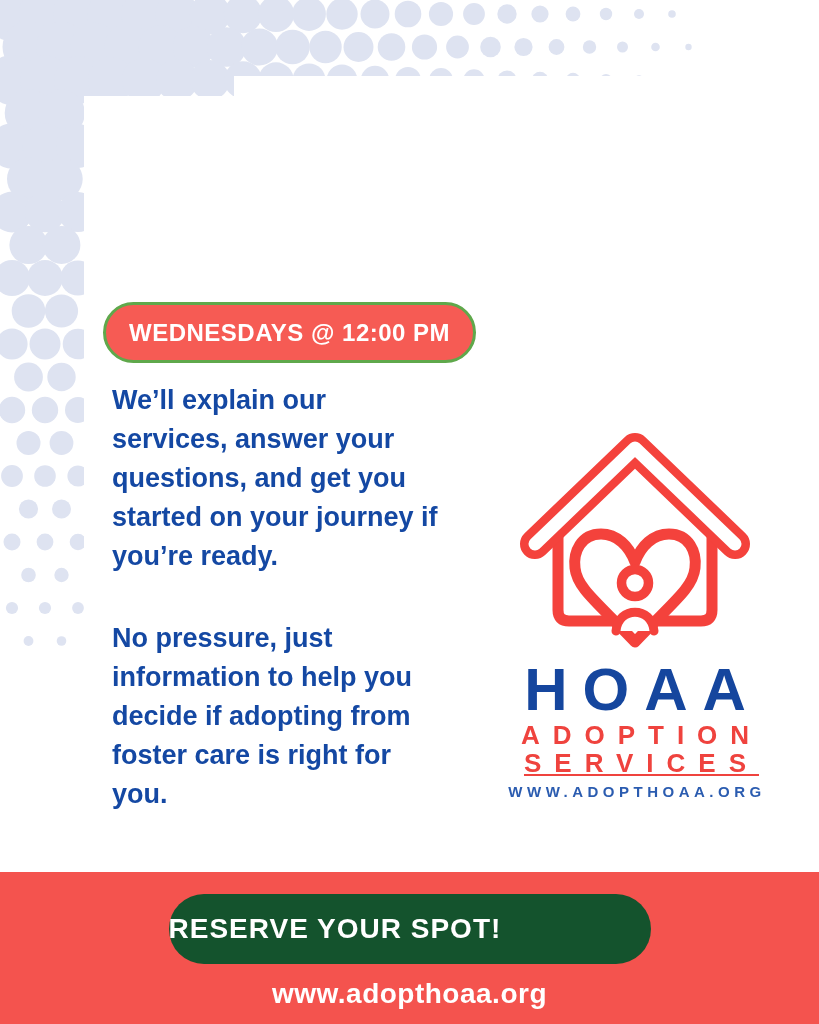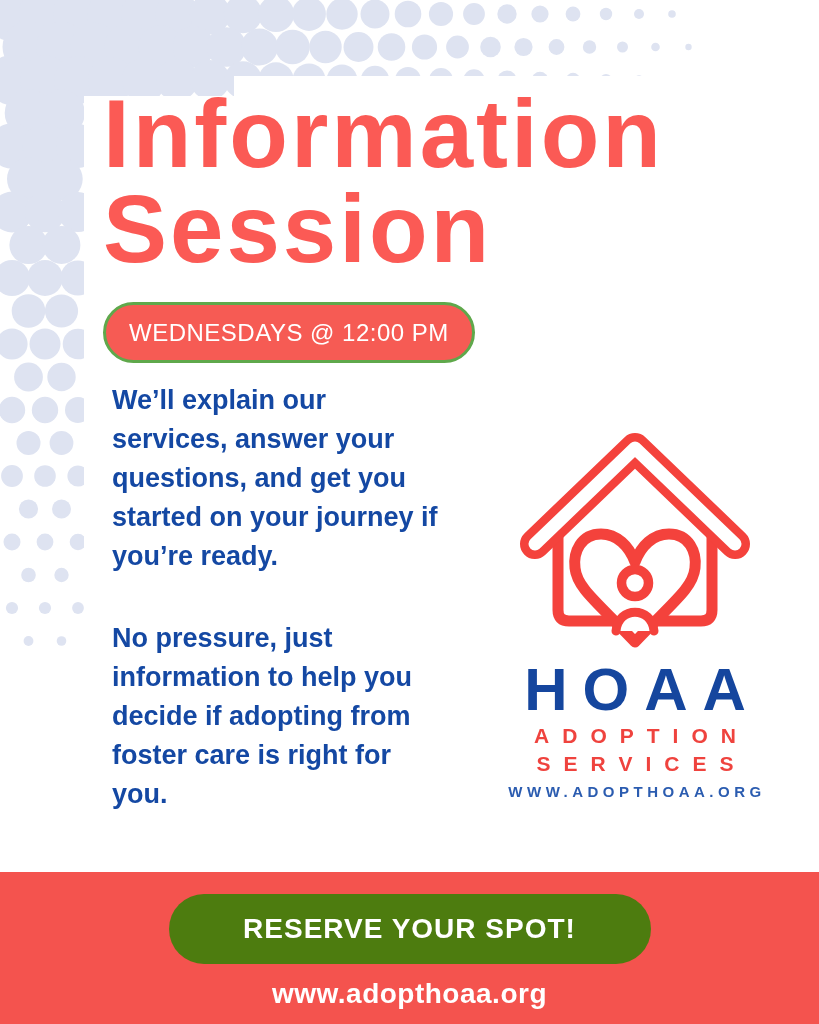--- a/index.html
+++ b/index.html
@@ -14,53 +14,53 @@
     position:absolute; left:103px; top:86px;
     font-size:96px; line-height:95px; font-weight:700;
     letter-spacing:3px; color:#fb5a55; white-space:pre-line;
   }
   .badge {
     position:absolute; left:103px; top:302px; height:61px;
     display:inline-flex; align-items:center; padding:0 23px;
     background:#f65b54; border:3px solid #5fa84b; border-radius:32px;
   }
   .badge-label {
-    color:#ffffff; font-weight:400; font-size:24px; letter-spacing:0.5px;
+    color:#ffffff; font-weight:700; font-size:24px; letter-spacing:0.5px;
     white-space:nowrap;
   }
   .para {
     position:absolute; left:112px; width:430px;
     font-size:27px; line-height:39px; font-weight:700;
     color:#1448a3; white-space:pre-line;
   }
   .para-1 { top:381px; }
   .para-2 { top:619px; }
   .logo { position:absolute; left:495px; top:430px; width:280px; text-align:center; }
   .logo-icon { display:block; margin:0 auto; }
   .logo-acronym {
     font-size:60px; line-height:54px; font-weight:700; color:#15469e;
     letter-spacing:15px; padding-left:15px; margin-top:9px; white-space:nowrap;
   }
   .logo-sub {
-    font-size:21px; line-height:21px; font-weight:700; color:#ef433e;
+    font-size:26px; line-height:21px; font-weight:700; color:#ef433e;
     letter-spacing:13px; padding-left:13px; margin-top:8px; white-space:nowrap;text-align:center;
   }
-  .logo-sub2 { margin-top:7px; }
+  .logo-sub2 { margin-top:7px;text-decoration:underline; }
   .logo-url {
     font-size:15px; line-height:15px; font-weight:700; color:#2b5cb0;
     letter-spacing:4.5px; padding-left:4px; margin-top:10px; white-space:nowrap;
   }
   .footer {
     position:absolute; left:0; top:872px; width:819px; height:152px;
     background:#f4534e;
   }
   .cta {
     position:absolute; left:50%; transform:translateX(-50%); top:22px;
     width:482px; height:70px; border:none; border-radius:35px;
-    background:#4d7c0f; display:flex; align-items:center; justify-content:center;
+    background:#14532d; display:flex; align-items:center; 
     cursor:pointer;
   }
   .cta-label { color:#ffffff; font-size:28px; font-weight:700; letter-spacing:1px; }
   .footer-site {
     position:absolute; left:0; top:106px; width:100%; text-align:center;
     color:#ffffff; font-size:28px; font-weight:700; letter-spacing:0.5px;
     cursor:pointer;
   }
 </style>
 </head>
@@ -178,22 +178,20 @@
         <circle cx="28.5" cy="575" r="7.3" fill="#dee3f1"></circle>
         <circle cx="61.5" cy="575" r="7.2" fill="#dee3f1"></circle>
         <circle cx="12" cy="608" r="6.1" fill="#dee3f1"></circle>
         <circle cx="45" cy="608" r="6.1" fill="#dee3f1"></circle>
         <circle cx="78" cy="608" r="5.9" fill="#dee3f1"></circle>
         <circle cx="28.5" cy="641" r="4.9" fill="#dee3f1"></circle>
         <circle cx="61.5" cy="641" r="4.8" fill="#dee3f1"></circle>
       </g>
   </svg>
 
-  <div class="title">Information
-Session</div>
 
   <div class="badge">
     <span class="badge-label">WEDNESDAYS @ 12:00 PM</span>
   </div>
 
   <p class="para para-2">No pressure, just
 information to help you
 decide if adopting from
 foster care is right for
 you.</p>

